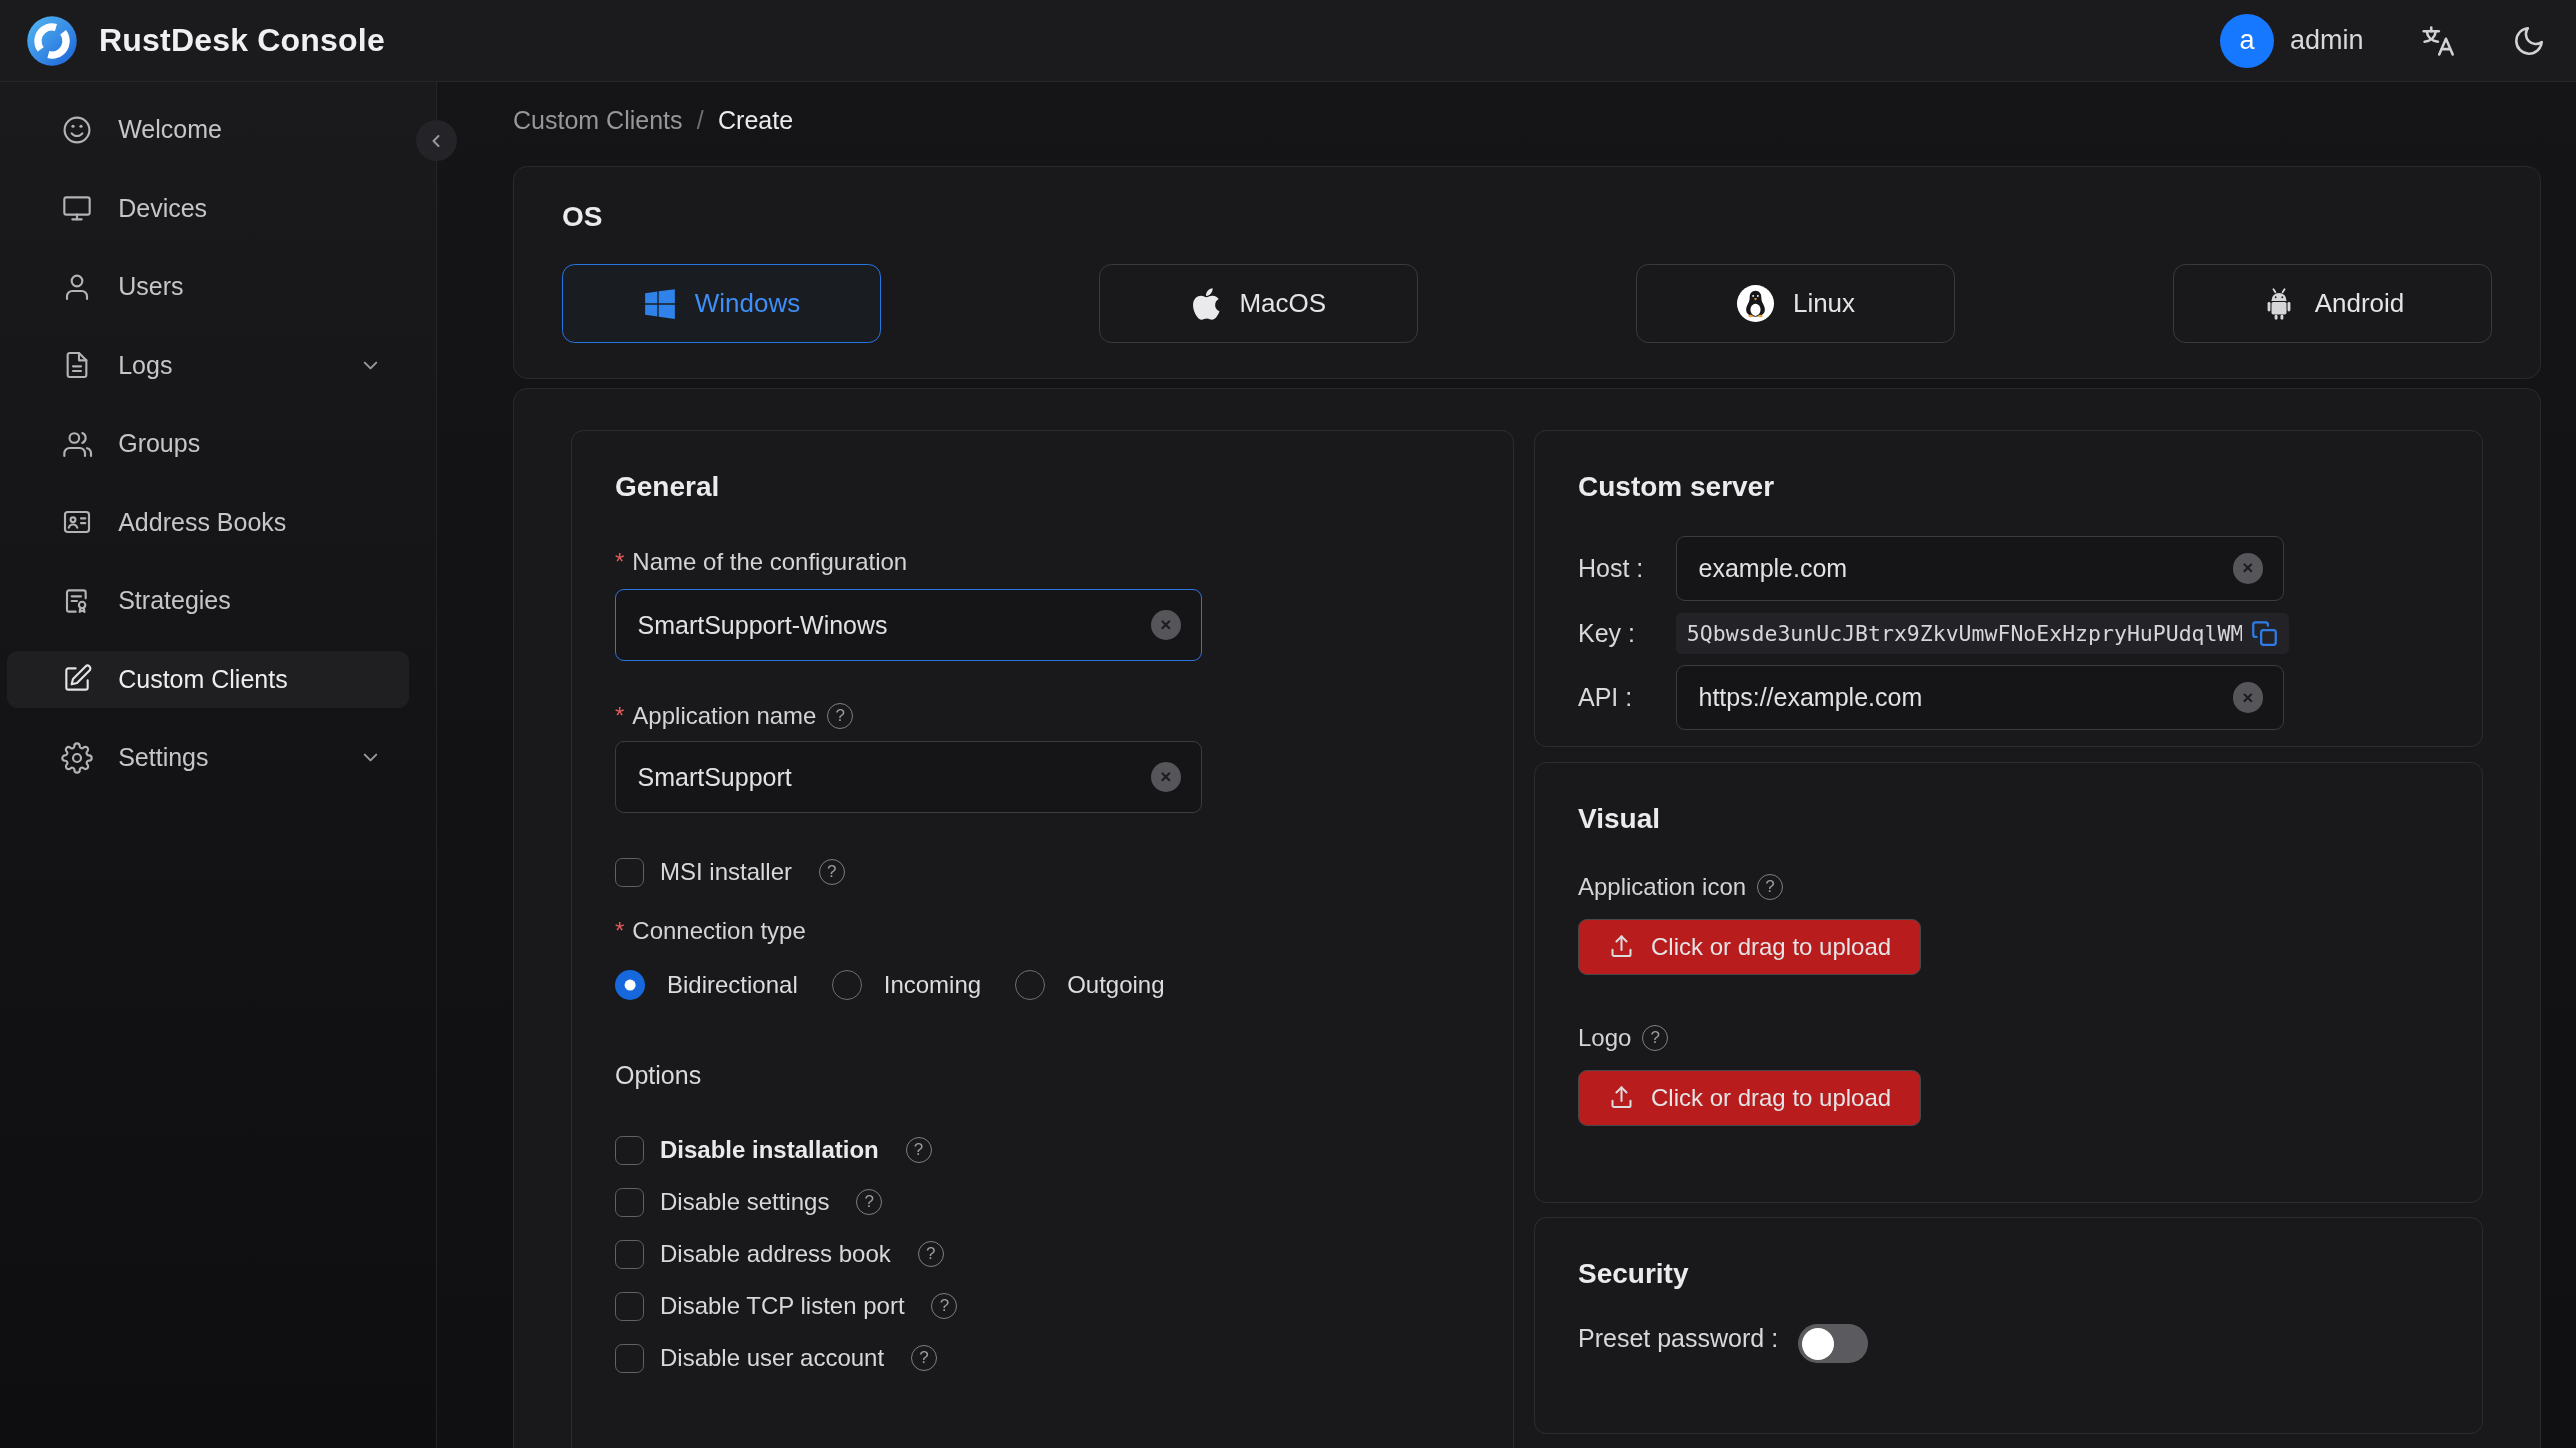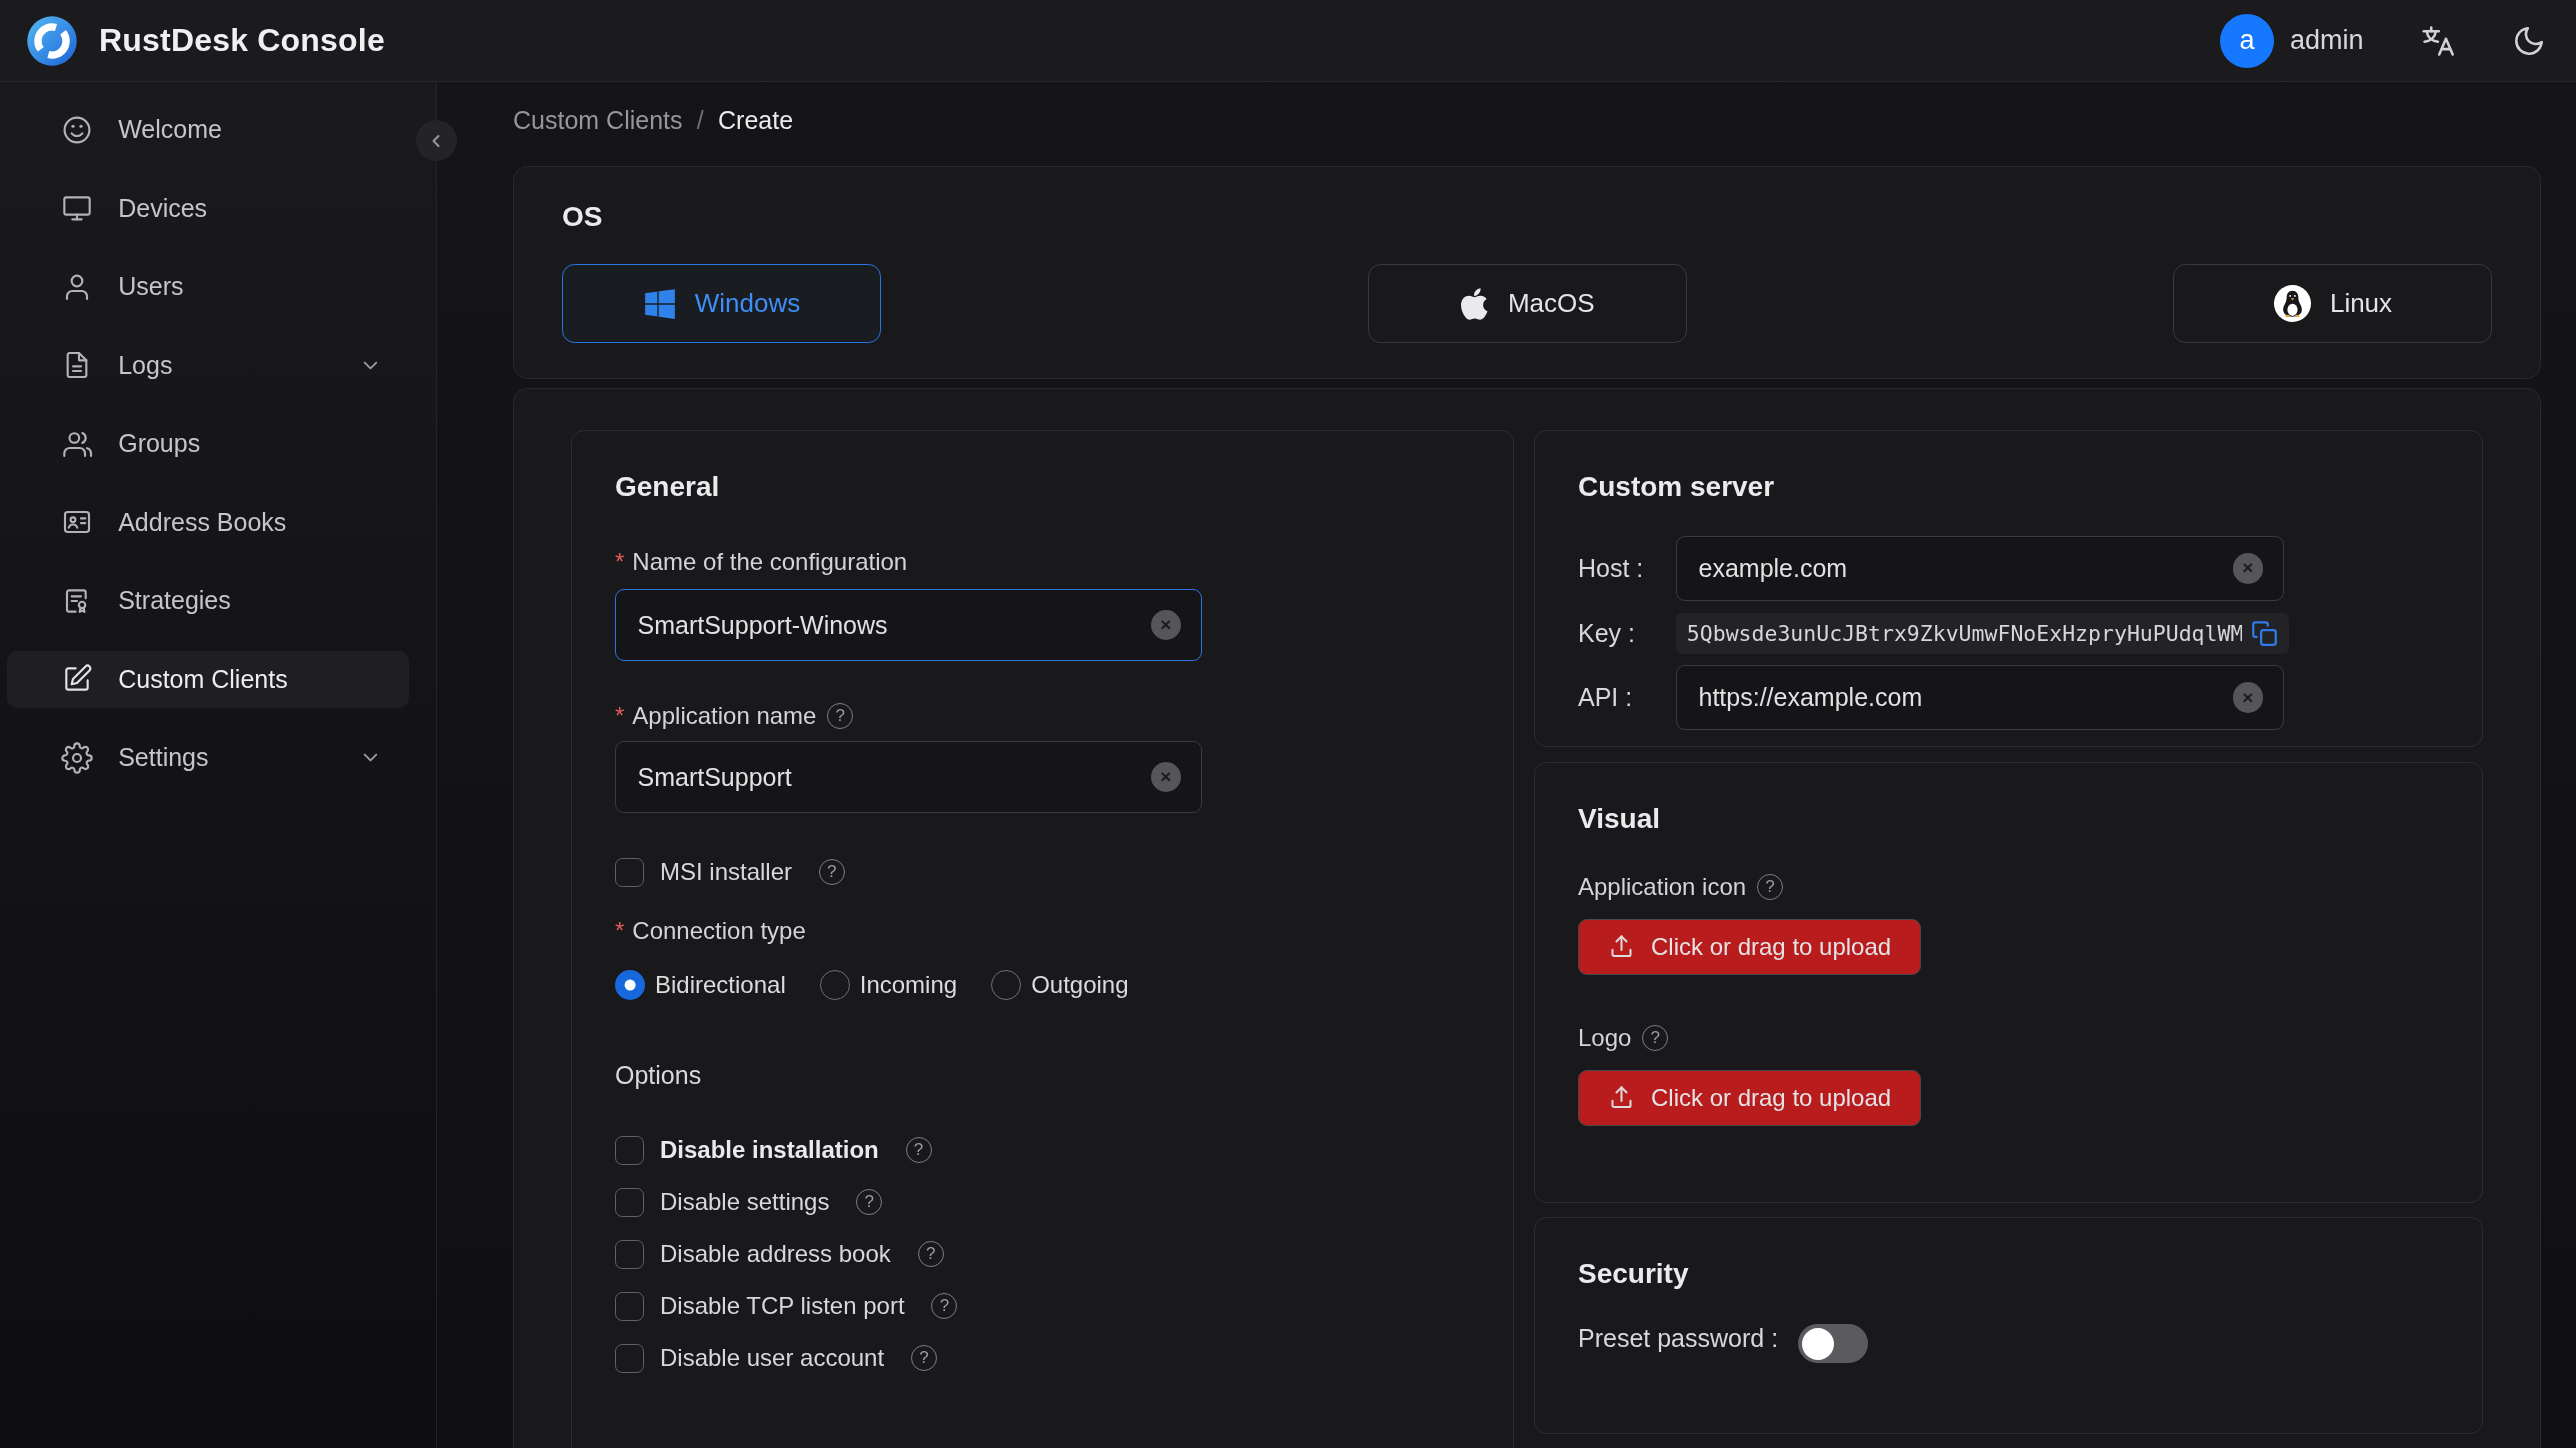--- a/index.html
+++ b/index.html
@@ -75,21 +75,21 @@
   .clear-btn { width: 30.5px; height: 30.5px; border-radius: 50%; background: #55555a; color: #1c1c1f;
                font-size: 19px; font-weight: 700; display: flex; align-items: center; justify-content: center;
                cursor: pointer; flex: none; }
 
   .checkbox { width: 29px; height: 29px; border: 1.3px solid #616167; border-radius: 7.2px; flex: none; cursor: pointer; }
   .check-row { display: flex; align-items: center; gap: 16px; height: 32px; }
   .check-row .lbl { font-size: 24px; color: #d8d8db; }
   .check-row .lbl.bold { font-weight: 700; color: #eaeaec; }
 
   .radio-row { display: flex; align-items: center; margin-top: 23px; }
-  .radio-opt { display: flex; align-items: center; gap: 10px; margin-right: 34px; cursor: pointer; }
+  .radio-opt { display: flex; align-items: center; gap: 22px; margin-right: 34px; cursor: pointer; }
   .radio { width: 30px; height: 30px; border-radius: 50%; border: 1.8px solid #6e6e74; flex: none; position: relative; }
   .radio.checked { border: none; background: #1668dc; }
   .radio.checked::after { content: ""; position: absolute; width: 10.8px; height: 10.8px; border-radius: 50%;
                           background: #fff; left: 50%; top: 50%; transform: translate(-50%,-50%); }
   .radio-opt span { font-size: 24px; color: #dcdcde; }
 
   .cb-list { margin-top: 43px; display: flex; flex-direction: column; gap: 20px; }
 
   .note-area { margin-top: 9px; width: 857px; height: 161px; background: transparent; border: 0.9px solid #3c3c40;
                border-radius: 9px; padding: 16px 21.5px; font-size: 24px; color: #e2e2e4; resize: none;
@@ -315,20 +315,37 @@
                 <ellipse cx="20" cy="26.5" rx="5.2" ry="6.2" fill="#ffffff"></ellipse>
                 <circle cx="17.6" cy="12.2" r="1" fill="#ffffff"></circle>
                   <circle cx="22.4" cy="12.2" r="1" fill="#ffffff"></circle>
                 <path d="M18.2 14.6h3.6l-1.8 2.2z" fill="#e8a33d"></path>
                 <ellipse cx="15" cy="32.8" rx="2.3" ry="1.3" fill="#e8a33d"></ellipse>
                 <ellipse cx="25" cy="32.8" rx="2.3" ry="1.3" fill="#e8a33d"></ellipse>
               </svg>
             </span>
             <span>Linux</span>
           </button>
+          <button class="os-btn">
+            <span class="os-ic">
+              <svg width="36" height="36" viewBox="0 0 24 24" fill="#d6d6d9">
+                <line x1="8.3" y1="2.2" x2="9.6" y2="4.2" stroke="#d6d6d9" stroke-width="1.2" stroke-linecap="round"></line>
+                <line x1="15.7" y1="2.2" x2="14.4" y2="4.2" stroke="#d6d6d9" stroke-width="1.2" stroke-linecap="round"></line>
+                <path d="M7 9.6a5 5 0 0 1 10 0v.4H7z"></path>
+                <circle cx="9.8" cy="7.5" r="0.6" fill="#19191b"></circle>
+                  <circle cx="14.2" cy="7.5" r="0.6" fill="#19191b"></circle>
+                <rect x="7" y="10.6" width="10" height="8.4" rx="1.2"></rect>
+                <rect x="4.4" y="10.6" width="1.9" height="6.4" rx="0.95"></rect>
+                <rect x="17.7" y="10.6" width="1.9" height="6.4" rx="0.95"></rect>
+                <rect x="9.1" y="19.2" width="1.9" height="3.3" rx="0.95"></rect>
+                <rect x="13" y="19.2" width="1.9" height="3.3" rx="0.95"></rect>
+              </svg>
+            </span>
+            <span>Android</span>
+          </button>
         </div>
       </section>
 
       <section class="card main-panel">
 
         <div class="inner-card general-card">
           <h3 class="section-title">General</h3>
 
           <div class="field-label mt46">
             <span class="req">*</span>

